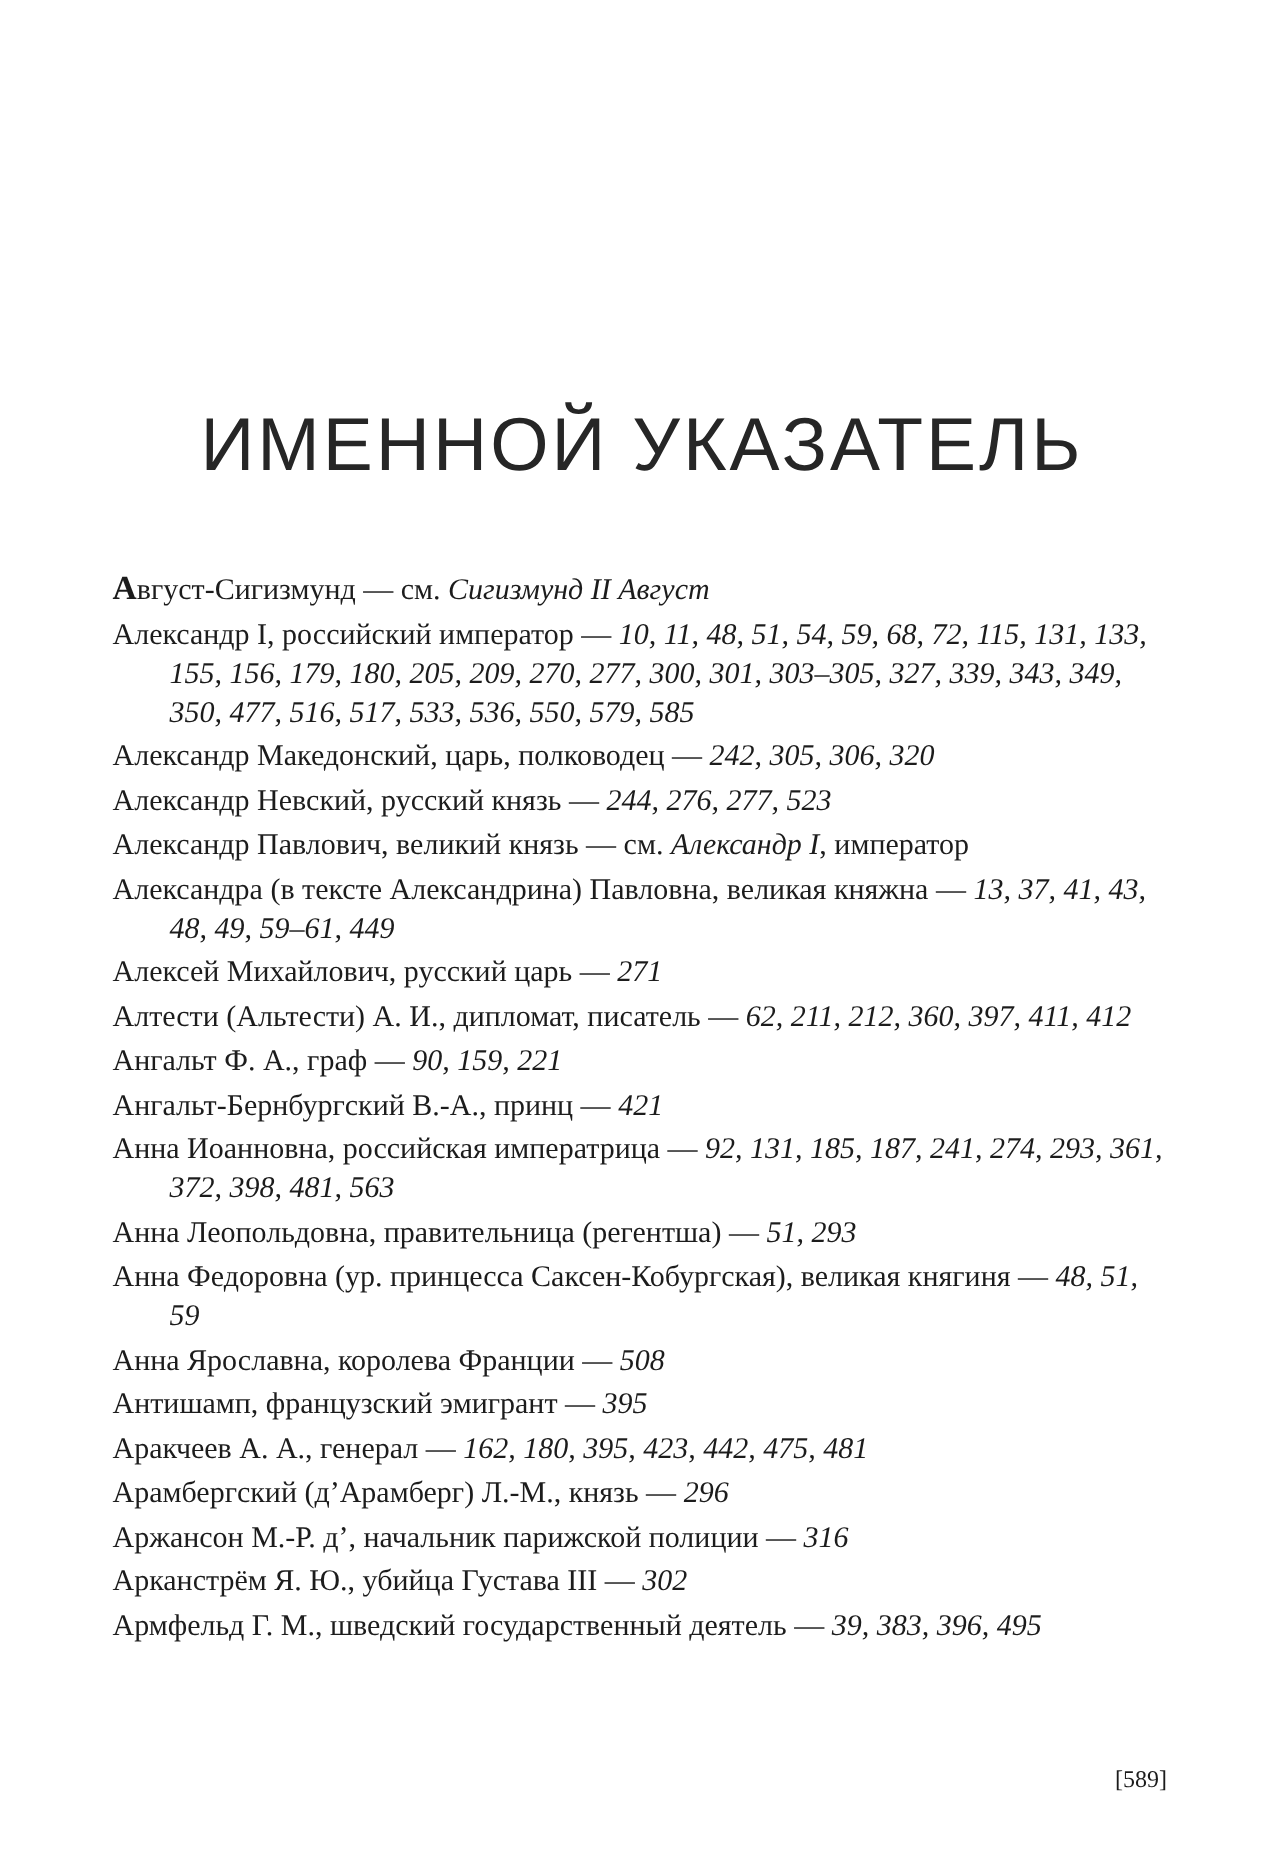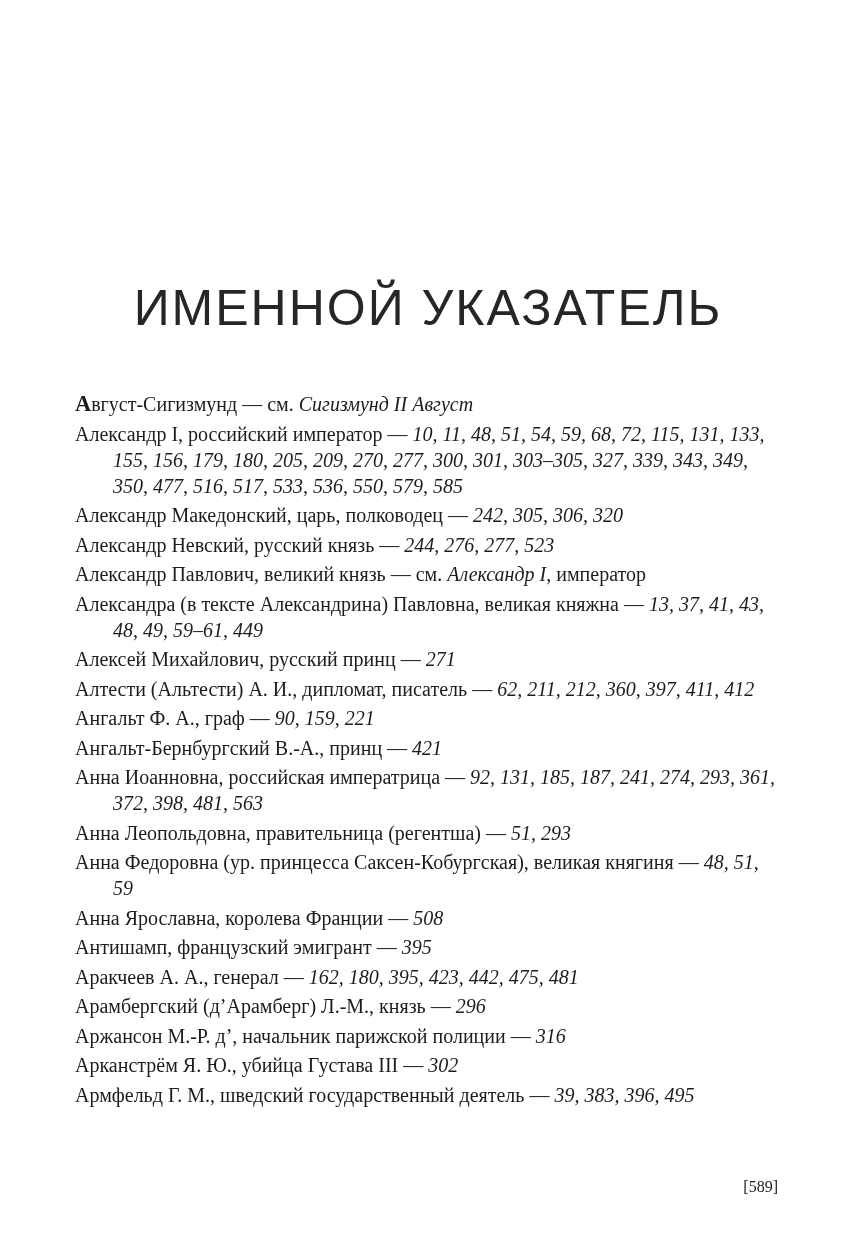--- a/index.html
+++ b/index.html
@@ -12,21 +12,21 @@
     width: 856px;
     height: 1240px;
     background: #ffffff;
     overflow: hidden;
     font-family: "Liberation Serif", serif;
     color: #1c1c1c;
     box-sizing: border-box;
     padding-top: 265px;
   }
   .title {
-    margin: 12px;
+    margin: 0;
     text-align: center;
     font-family: "Liberation Sans", sans-serif;
     font-weight: 300;
     font-size: 50px;
     line-height: 62px;
     letter-spacing: 2px;
     color: #262626;
   }
   .entries {
     margin: 52px 78px 0 75px; 
@@ -58,21 +58,21 @@
 
 <div class="page">
   <h1 class="title">ИМЕННОЙ УКАЗАТЕЛЬ</h1>
   <div class="entries">
       <p class="entry"><span class="lead-cap">А</span><span>вгуст-Сигизмунд — см. </span><span class="it">Сигизмунд II Август</span></p>
       <p class="entry"><span>Александр I, российский император — </span><span class="it">10, 11, 48, 51, 54, 59, 68, 72, 115, 131, 133, 155, 156, 179, 180, 205, 209, 270, 277, 300, 301, 303–305, 327, 339, 343, 349, 350, 477, 516, 517, 533, 536, 550, 579, 585</span></p>
       <p class="entry"><span>Александр Македонский, царь, полководец — </span><span class="it">242, 305, 306, 320</span></p>
       <p class="entry"><span>Александр Невский, русский князь — </span><span class="it">244, 276, 277, 523</span></p>
       <p class="entry"><span>Александр Павлович, великий князь — см. </span><span class="it">Александр I</span><span>, император</span></p>
       <p class="entry"><span>Александра (в тексте Александрина) Павловна, великая княжна — </span><span class="it">13, 37, 41, 43, 48, 49, 59–61, 449</span></p>
-      <p class="entry"><span>Алексей Михайлович, русский принц — </span><span class="it">271</span></p>
+      <p class="entry"><span>Алексей Михайлович, русский царь — </span><span class="it">271</span></p>
       <p class="entry"><span>Алтести (Альтести) А. И., дипломат, писатель — </span><span class="it">62, 211, 212, 360, 397, 411, 412</span></p>
       <p class="entry"><span>Ангальт Ф. А., граф — </span><span class="it">90, 159, 221</span></p>
       <p class="entry"><span>Ангальт-Бернбургский В.-А., принц — </span><span class="it">421</span></p>
       <p class="entry"><span>Анна Иоанновна, российская императрица — </span><span class="it">92, 131, 185, 187, 241, 274, 293, 361, 372, 398, 481, 563</span></p>
       <p class="entry"><span>Анна Леопольдовна, правительница (регентша) — </span><span class="it">51, 293</span></p>
       <p class="entry"><span>Анна Федоровна (ур. принцесса Саксен-Кобургская), великая княгиня — </span><span class="it">48, 51, 59</span></p>
       <p class="entry"><span>Анна Ярославна, королева Франции — </span><span class="it">508</span></p>
       <p class="entry"><span>Антишамп, французский эмигрант — </span><span class="it">395</span></p>
       <p class="entry"><span>Аракчеев А. А., генерал — </span><span class="it">162, 180, 395, 423, 442, 475, 481</span></p>
       <p class="entry"><span>Арамбергский (д’Арамберг) Л.-М., князь — </span><span class="it">296</span></p>

